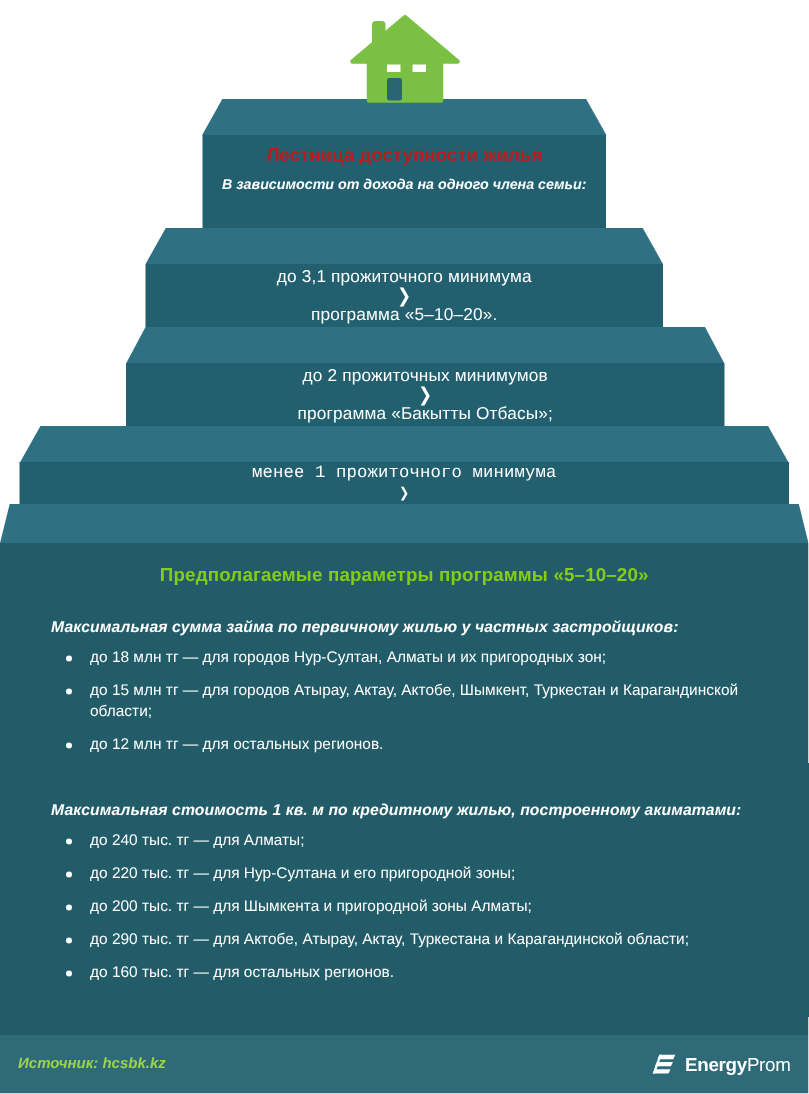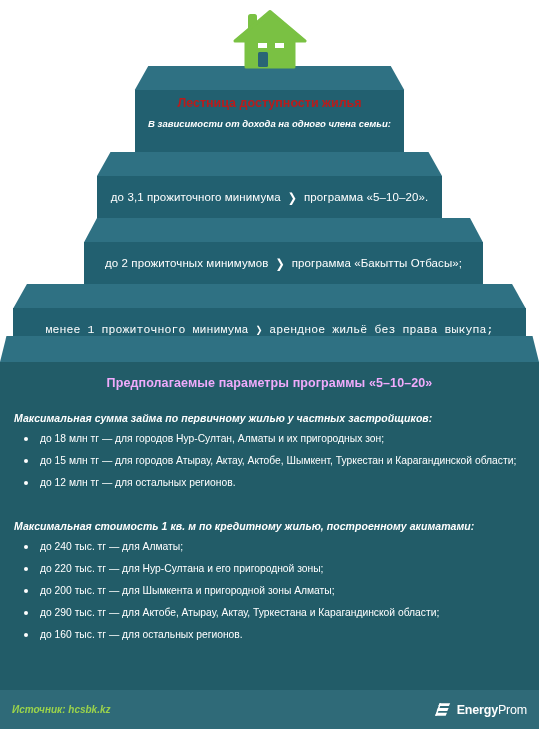--- a/index.html
+++ b/index.html
@@ -51,20 +51,21 @@
     position: absolute;
     left: 0; right: 0;
     top: 0; bottom: 0;
     display: flex;
     align-items: center;
     justify-content: center;
     color: #ffffff;
     font-size: 11.5px;
     letter-spacing: 0.1px;
     white-space: nowrap;
+    flex-direction: column;
   }
   .chev {
     display: inline-block;
     margin: 0 7px;
     font-weight: bold;
     font-size: 11px;
     transform: scaleY(1.15);
   }
 
   
@@ -152,27 +153,28 @@
     left: 0; right: 0;
     top: 362px;
     bottom: 39px;
     background: #225c68;
     z-index: 4;
   }
   #panel-title {
     margin: 0;
     padding: 14px 20px 0 20px;
     text-align: center;
-    color: #f0abfc;
+    color: #84cc16;
     font-size: 12.5px;
     font-weight: bold;
     letter-spacing: 0.1px;
   }
   .panel-section {
     padding: 0 14px;
+    margin-left: 20px;
   }
   .section-heading {
     color: #ffffff;
     font-size: 10.5px;
     font-style: italic;
     font-weight: bold;
     margin: 0;
     padding: 22px 0 8px 0;
     letter-spacing: 0.05px;
   }

